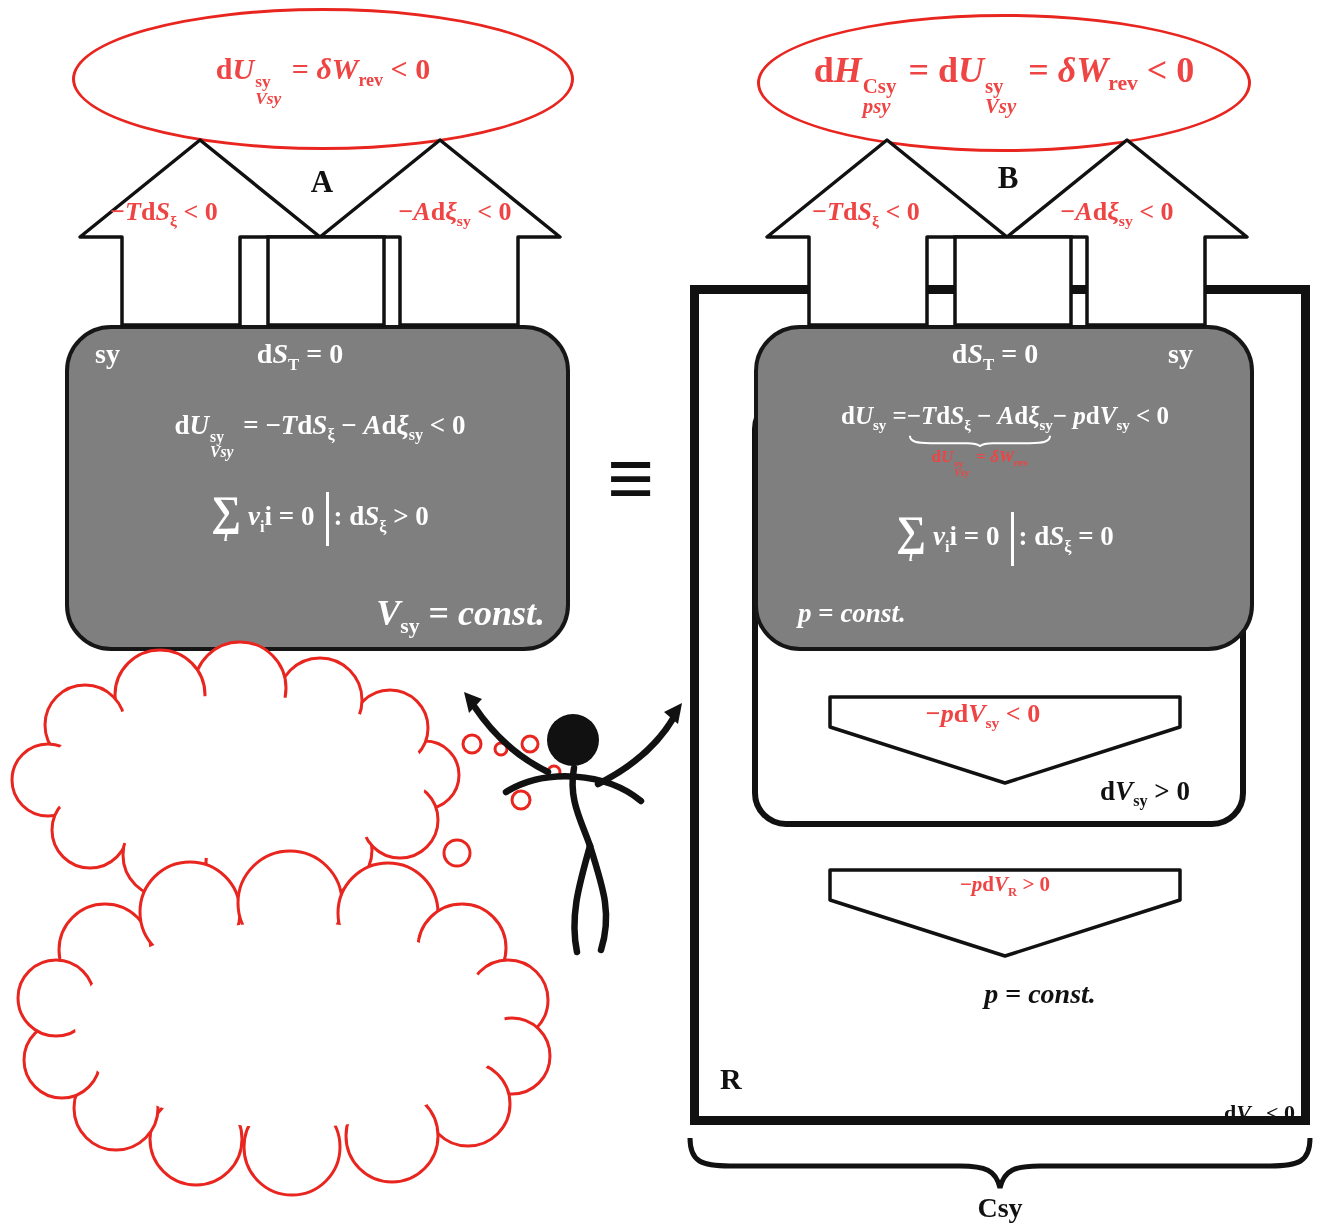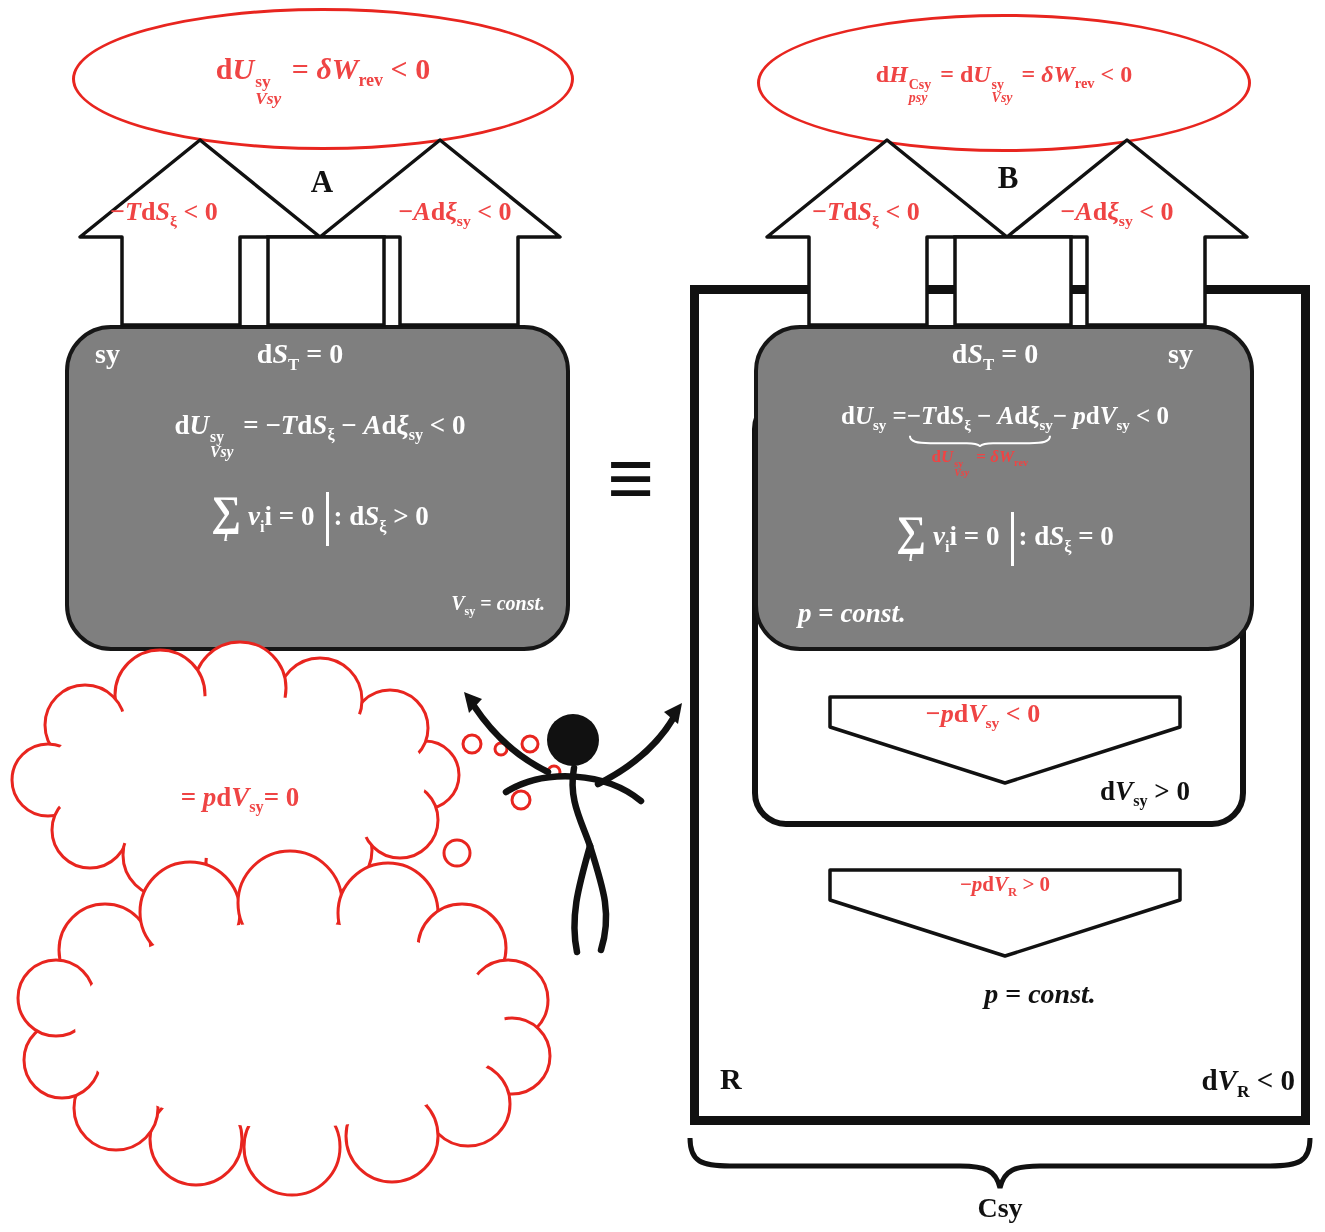--- a/index.html
+++ b/index.html
@@ -56,21 +56,21 @@
   <div class="abs graybox boxlayer" style="left:754px; top:325px; width:500px; height:326px;"></div>
 
   <div class="abs ellipse boxlayer" style="left:72px; top:8px; width:496px; height:136px;">
     <span class="fx red" style="font-size:30px;">d<span class="it">U</span><span class="supsub">
           <span class="ss-sup">sy</span>
           <span class="ss-sub">Vsy</span>
         </span> = <span class="it">δW</span><sub>rev</sub> &lt; 0</span>
   </div>
 
   <div class="abs ellipse boxlayer" style="left:757px; top:14px; width:488px; height:132px;">
-    <span class="fx red" style="font-size:24px;">d<span class="it">H</span><span class="supsub">
+    <span class="fx red" style="font-size:36px;">d<span class="it">H</span><span class="supsub">
           <span class="ss-sup">Csy</span>
           <span class="ss-sub">psy</span>
         </span> = d<span class="it">U</span><span class="supsub">
           <span class="ss-sup">sy</span>
           <span class="ss-sub">Vsy</span>
         </span> = <span class="it">δW</span><sub>rev</sub> &lt; 0</span>
   </div>
 
   <svg id="shape-layer" width="1325" height="1232" viewBox="0 0 1325 1232">
 
@@ -152,21 +152,21 @@
   <div class="abs txt fx white" style="left:95px; top:338px; font-size:28px;">sy</div>
   <div class="abs txt fx white center" style="left:190px; top:338px; width:220px; font-size:28px;">d<span class="it">S</span><sub>T</sub> = 0</div>
   <div class="abs txt fx white center" style="left:70px; top:410px; width:500px; font-size:27px;">d<span class="it">U</span><span class="supsub">
         <span class="ss-sup">sy</span>
         <span class="ss-sub">Vsy</span>
       </span> = −<span class="it">T</span>d<span class="it">S</span><sub>ξ</sub> − <span class="it">A</span>d<span class="it">ξ</span><sub>sy</sub> &lt; 0</div>
   <div class="abs txt fx white center" style="left:70px; top:492px; width:500px; font-size:27px;"><span class="bigop">
         <span class="op">∑</span>
         <span class="under">i</span>
       </span><span class="it">ν</span><sub>i</sub>i = 0<span class="vbar"></span>: d<span class="it">S</span><sub>ξ</sub> &gt; 0</div>
-  <div class="abs txt fx white right" style="left:330px; top:592px; width:215px; font-size:20px;"><span class="it">V</span><sub>sy</sub> = <span class="it">const.</span></div>
+  <div class="abs txt fx white right" style="left:330px; top:592px; width:215px; font-size:36px;"><span class="it">V</span><sub>sy</sub> = <span class="it">const.</span></div>
 
   <div class="abs txt fx black center" style="left:592px; top:430px; width:78px; font-size:84px;">≡</div>
 
   <div class="abs txt fx black center" style="left:986px; top:160px; width:44px; font-size:31px;">B</div>
 
   <div class="abs txt fx red center" style="left:760px; top:197px; width:212px; font-size:26px;">−<span class="it">T</span>d<span class="it">S</span><sub>ξ</sub> &lt; 0</div>
   <div class="abs txt fx red center" style="left:1010px; top:197px; width:214px; font-size:26px;">−<span class="it">A</span>d<span class="it">ξ</span><sub>sy</sub> &lt; 0</div>
 
   <div class="abs txt fx white center" style="left:885px; top:338px; width:220px; font-size:28px;">d<span class="it">S</span><sub>T</sub> = 0</div>
   <div class="abs txt fx white" style="left:1168px; top:338px; font-size:28px;">sy</div>
@@ -187,20 +187,19 @@
         <span class="under">i</span>
       </span><span class="it">ν</span><sub>i</sub>i = 0<span class="vbar"></span>: d<span class="it">S</span><sub>ξ</sub> = 0</div>
   <div class="abs txt fx white" style="left:798px; top:598px; font-size:27px;"><span class="it">p</span> = <span class="it">const.</span></div>
 
   <div class="abs txt fx red center" style="left:830px; top:699px; width:306px; font-size:26px;">−<span class="it">p</span>d<span class="it">V</span><sub>sy</sub> &lt; 0</div>
   <div class="abs txt fx black center" style="left:1060px; top:776px; width:170px; font-size:27px;">d<span class="it">V</span><sub>sy</sub> &gt; 0</div>
   <div class="abs txt fx red center" style="left:830px; top:872px; width:350px; font-size:21px;">−<span class="it">p</span>d<span class="it">V</span><sub>R</sub> &gt; 0</div>
   <div class="abs txt fx black center" style="left:930px; top:978px; width:220px; font-size:28px;"><span class="it">p</span> = <span class="it">const.</span></div>
 
   <div class="abs txt fx black" style="left:720px; top:1062px; font-size:30px;">R</div>
-  <div class="abs txt fx black right" style="left:1120px; top:1064px; width:175px; font-size:29px;">d<span class="it">V</span><sub>R</sub> &lt; 0</div>
+  <div class="abs txt fx black right" style="left:1120px; top:1100px; width:175px; font-size:22px;text-decoration:underline;">d<span class="it">V</span><sub>R</sub> &lt; 0</div>
 
   <div class="abs txt fx black center" style="left:945px; top:1192px; width:110px; font-size:28px;">Csy</div>
 
-  <div class="abs txt fx red center" style="left:60px; top:782px; width:360px; font-size:27px;">= <span class="it">p</span>d<span class="it">V</span><sub>sy</sub>= 0</div>
 
 
 </div>
 
 </body></html>

